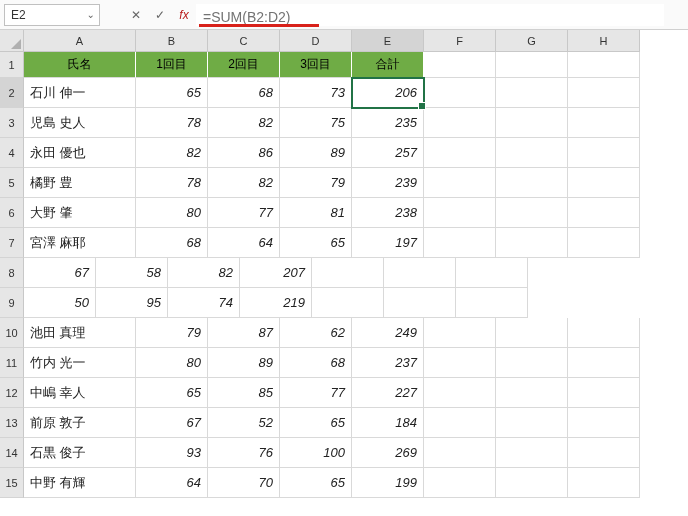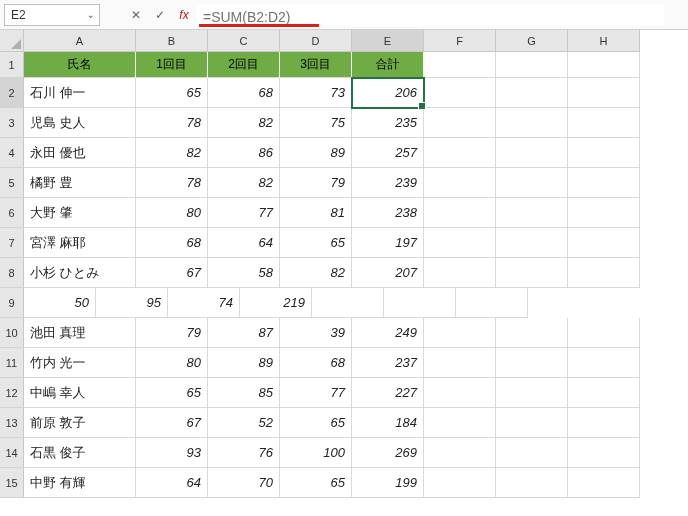--- a/index.html
+++ b/index.html
@@ -275,21 +275,20 @@
           <div class="cell wA">宮澤 麻耶</div>
           <div class="cell wB num">68</div>
           <div class="cell wC num">64</div>
           <div class="cell wD num">65</div>
           <div class="cell wE num">197</div>
           <div class="cell wF"></div>
           <div class="cell wG"></div>
           <div class="cell wH"></div>
         </div>
         <div class="row">
-          <div class="cell wA">小杉 ひとみ</div>
           <div class="cell wB num">67</div>
           <div class="cell wC num">58</div>
           <div class="cell wD num">82</div>
           <div class="cell wE num">207</div>
           <div class="cell wF"></div>
           <div class="cell wG"></div>
           <div class="cell wH"></div>
         </div>
         <div class="row">
           <div class="cell wB num">50</div>
@@ -297,21 +296,21 @@
           <div class="cell wD num">74</div>
           <div class="cell wE num">219</div>
           <div class="cell wF"></div>
           <div class="cell wG"></div>
           <div class="cell wH"></div>
         </div>
         <div class="row">
           <div class="cell wA">池田 真理</div>
           <div class="cell wB num">79</div>
           <div class="cell wC num">87</div>
-          <div class="cell wD num">39</div>
+          <div class="cell wD num">62</div>
           <div class="cell wE num">249</div>
           <div class="cell wF"></div>
           <div class="cell wG"></div>
           <div class="cell wH"></div>
         </div>
         <div class="row">
           <div class="cell wA">竹内 光一</div>
           <div class="cell wB num">80</div>
           <div class="cell wC num">89</div>
           <div class="cell wD num">68</div>

